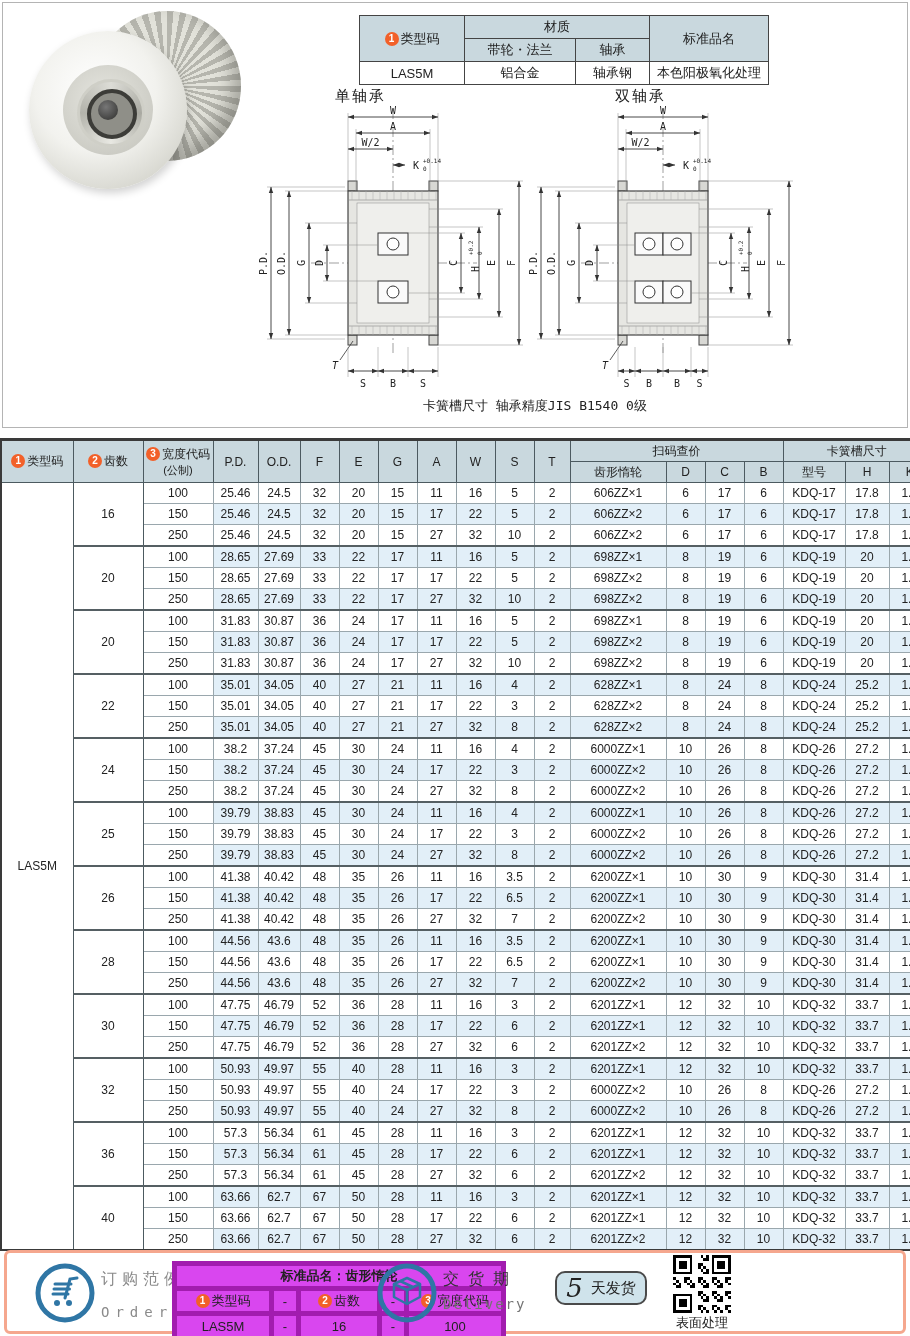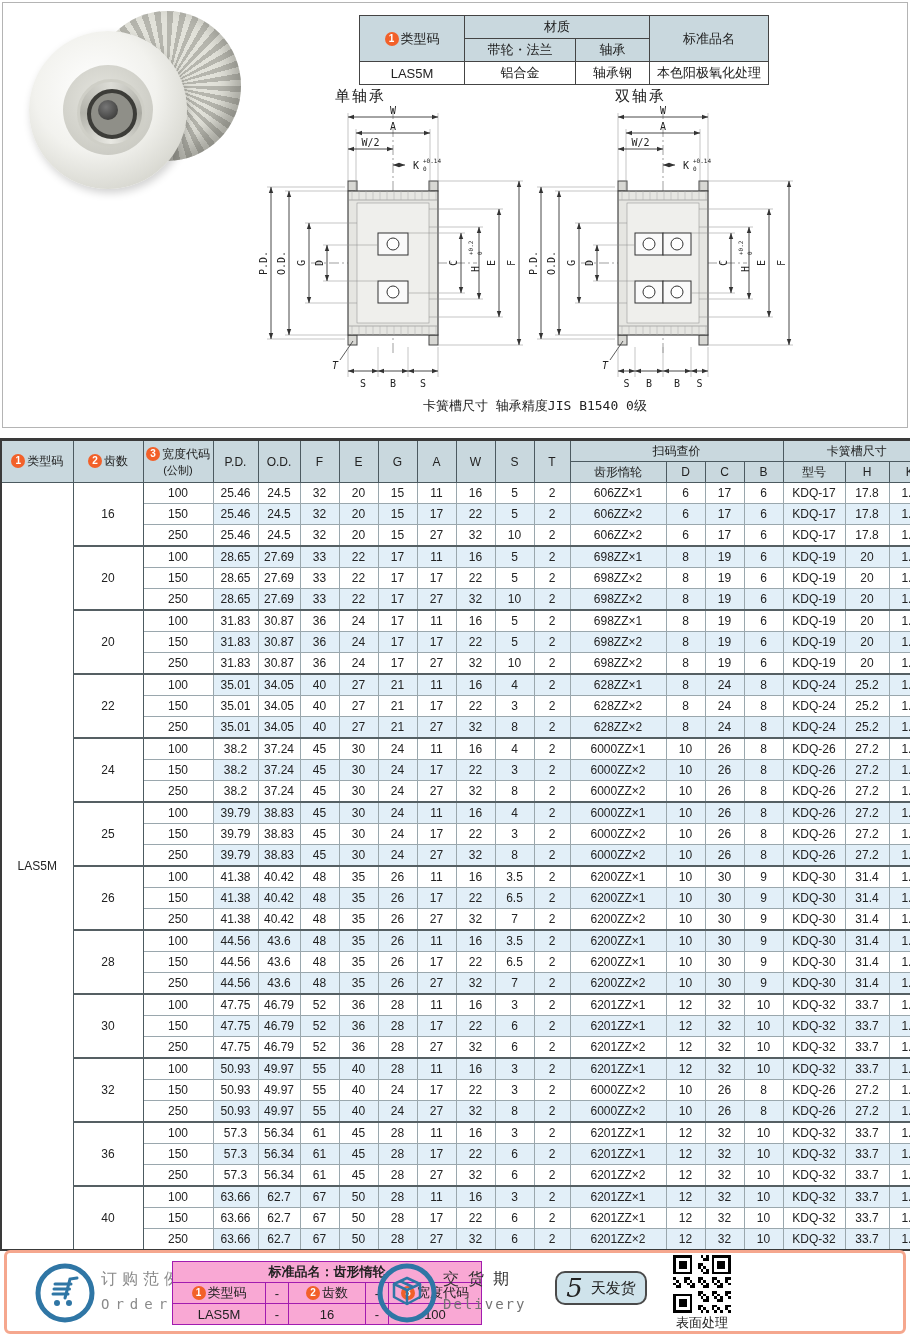--- a/index.html
+++ b/index.html
@@ -70,24 +70,24 @@
   .main-table td.col-type,.main-table td.col-teeth{background:#fff;border-left:1px solid #4c5a60;border-right:1px solid #4c5a60;}
   .main-table td.col-width{background:#fff;}
   .hdr-sub{font-size:11px;}
 
   
   .footer{position:absolute;left:4px;top:1250px;width:896px;height:78px;
      border:3px solid #f5a78e;border-radius:6px;background:#fff;z-index:2;}
   .order-icon{position:absolute;left:26px;top:8px;}
   .order-txt{position:absolute;left:94px;top:16px;color:#8a8a8a;}
   .order-txt .cn{font-size:16px;letter-spacing:5px;}
-  .order-txt .en{font-size:14px;letter-spacing:6px;margin-top:6px;font-family:"DejaVu Sans Mono",monospace;}
+  .order-txt .en{font-size:14px;letter-spacing:6px;margin-top:14px;font-family:"DejaVu Sans Mono",monospace;}
   .order-table{position:absolute;left:165px;top:8px;border-collapse:collapse;}
-  .order-table th,.order-table td{border:1px solid #a21caf;font-size:13px;text-align:center;
-     font-weight:normal;padding:0 0;height:20px;color:#222;background:#f9a8d4;}
+  .order-table th,.order-table td{border:5px solid #a21caf;font-size:13px;text-align:center;
+     font-weight:normal;padding:0 0;height:20px;color:#222;background:#d946ef;}
   .order-table th.ttl{font-weight:bold;}
   .dly-icon{position:absolute;left:368px;top:8px;}
   .dly-txt{position:absolute;left:436px;top:16px;color:#333;}
   .dly-txt .cn{font-size:16px;letter-spacing:9px;}
   .dly-txt .en{font-size:14px;letter-spacing:2px;margin-top:6px;color:#737373;
      font-family:"DejaVu Sans Mono",monospace;text-align:center;}
   .dly-pill{position:absolute;left:548px;top:18px;width:88px;height:30px;background:#cfe3eb;
      border:2px solid #4a4a4a;border-radius:10px;display:flex;align-items:center;justify-content:center;gap:8px;}
   .dly-pill .num{font-size:26px;font-style:italic;font-family:"DejaVu Serif",serif;color:#222;}
   .dly-pill .unit{font-size:15px;color:#222;}

